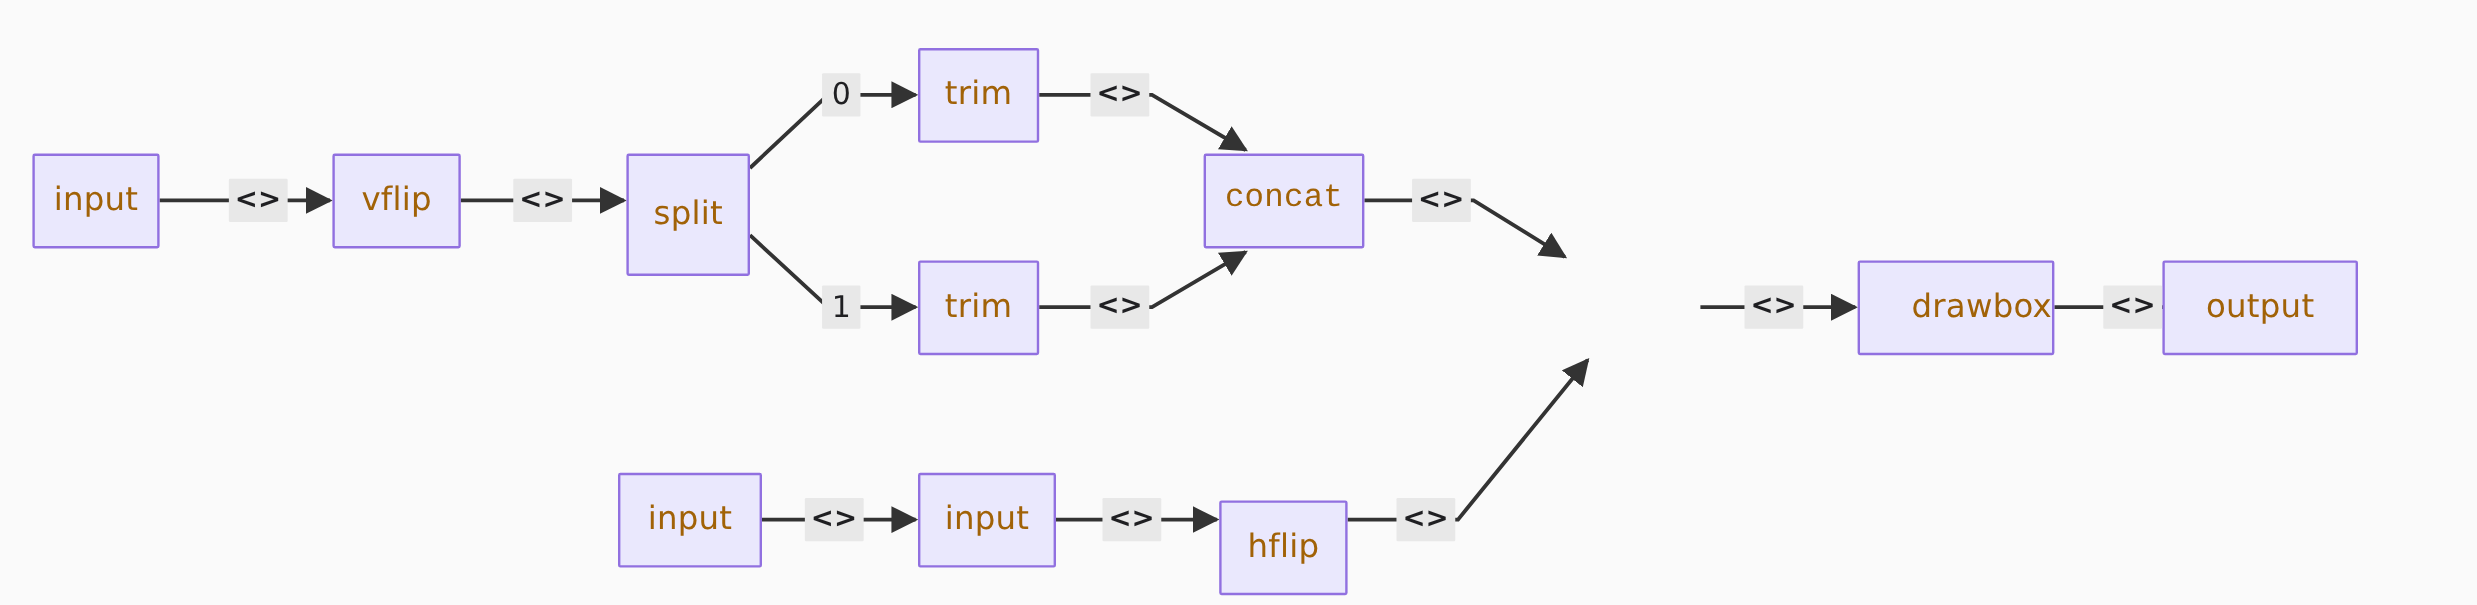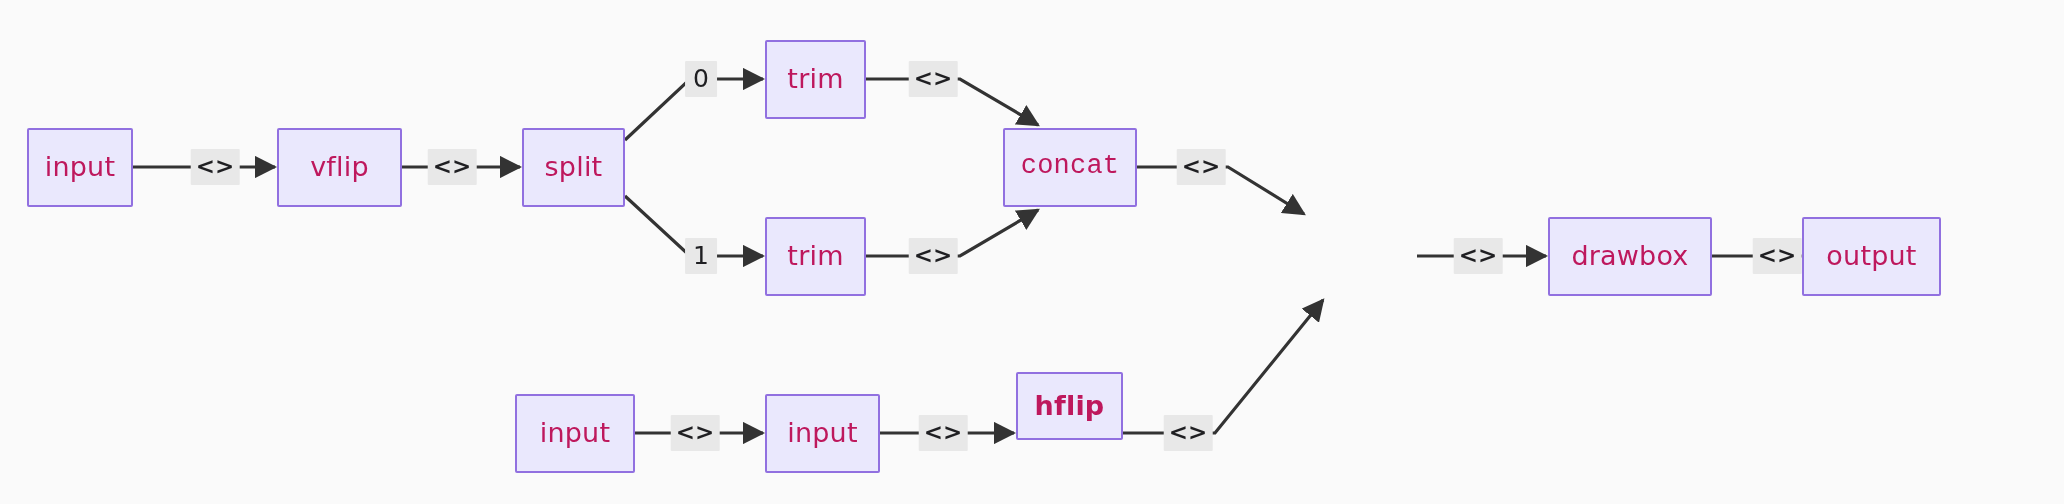--- a/index.html
+++ b/index.html
@@ -30,21 +30,21 @@
   }
   .node {
     position: absolute;
     box-sizing: border-box;
     background: #eae8fd;
     border: 2px solid #9170e0;
     border-radius: 2px;
     display: flex;
     align-items: center;
     justify-content: center;
-    color: #be185d;
+    color: #a16207;
     font-size: 27px;
     font-weight: 400;
     letter-spacing: 0.2px;
     line-height: 1;
     z-index: 3;
     white-space: nowrap;
   }
   .node-label {
     display: block;
     padding-bottom: 2px;
@@ -108,58 +108,58 @@
       <path d="M 880 433 L 1014 433" marker-end="url(#arrow)"></path>
 
       <path d="M 1123 433 L 1215 433 L 1323 300" marker-end="url(#arrow)"></path>
     </g>
   </svg>
 
   <div class="node" style="left:27px; top:128px; width:106px; height:79px;">
     <span class="node-label">input</span>
   </div>
 
-  <div class="node" style="left:277px; top:128px; width:125px; height:79px;">
+  <div class="node" style="left:277px; top:128px; width:107px; height:79px;">
     <span class="node-label">vflip</span>
   </div>
 
-  <div class="node" style="left:522px; top:128px; width:103px; height:79px;">
+  <div class="node" style="left:522px; top:128px; width:103px; height:102px;">
     <span class="node-label">split</span>
   </div>
 
   <div class="node" style="left:765px; top:40px; width:101px; height:79px;">
     <span class="node-label">trim</span>
   </div>
 
   <div class="node" style="left:765px; top:217px; width:101px; height:79px;">
     <span class="node-label">trim</span>
   </div>
 
   <div class="node" style="left:1003px; top:128px; width:134px; height:79px;font-family:Liberation Mono, monospace;">
     <span class="node-label">concat</span>
   </div>
 
 
-  <div class="node" style="left:1548px; top:217px; width:164px; height:79px;">
+  <div class="node" style="left:1548px; top:217px; width:164px; height:79px;justify-content:flex-end;">
     <span class="node-label">drawbox</span>
   </div>
 
-  <div class="node" style="left:1802px; top:217px; width:139px; height:79px;">
+  <div class="node" style="left:1802px; top:217px; width:163px; height:79px;">
     <span class="node-label">output</span>
   </div>
 
   <div class="node" style="left:515px; top:394px; width:120px; height:79px;">
     <span class="node-label">input</span>
   </div>
 
   <div class="node" style="left:765px; top:394px; width:115px; height:79px;">
     <span class="node-label">input</span>
   </div>
 
-  <div class="node" style="left:1016px; top:372px; width:107px; height:68px;font-weight:bold;">
+  <div class="node" style="left:1016px; top:417px; width:107px; height:79px;">
     <span class="node-label">hflip</span>
   </div>
 
   <div class="edge-label" style="left:215px; top:167px; transform:translate(-50%,-50%);">
     <span>&lt;&gt;</span>
   </div>
 
   <div class="edge-label" style="left:452px; top:167px; transform:translate(-50%,-50%);">
     <span>&lt;&gt;</span>
   </div>

